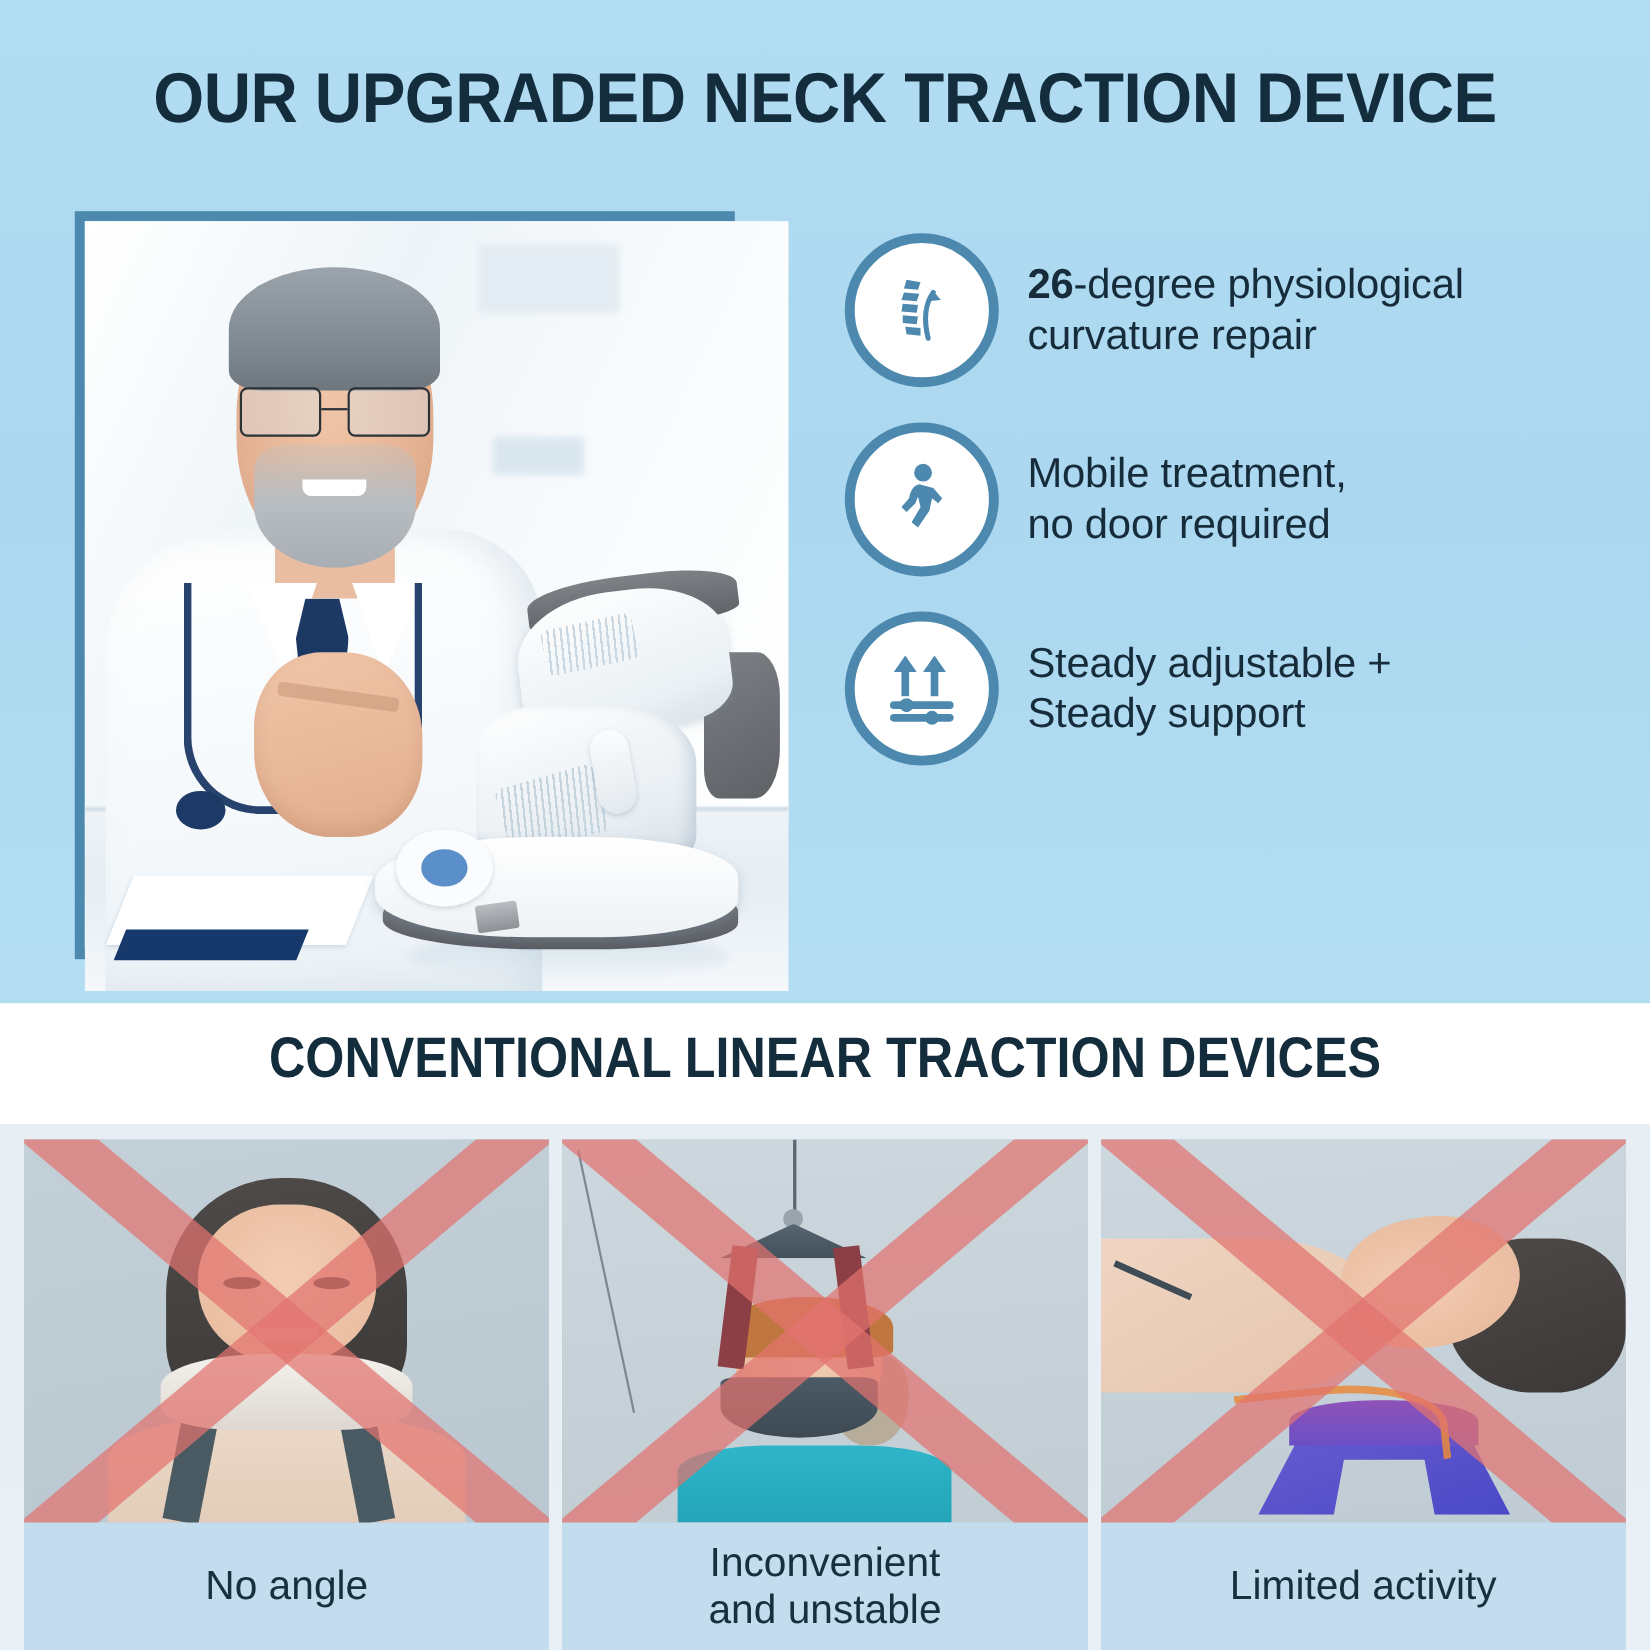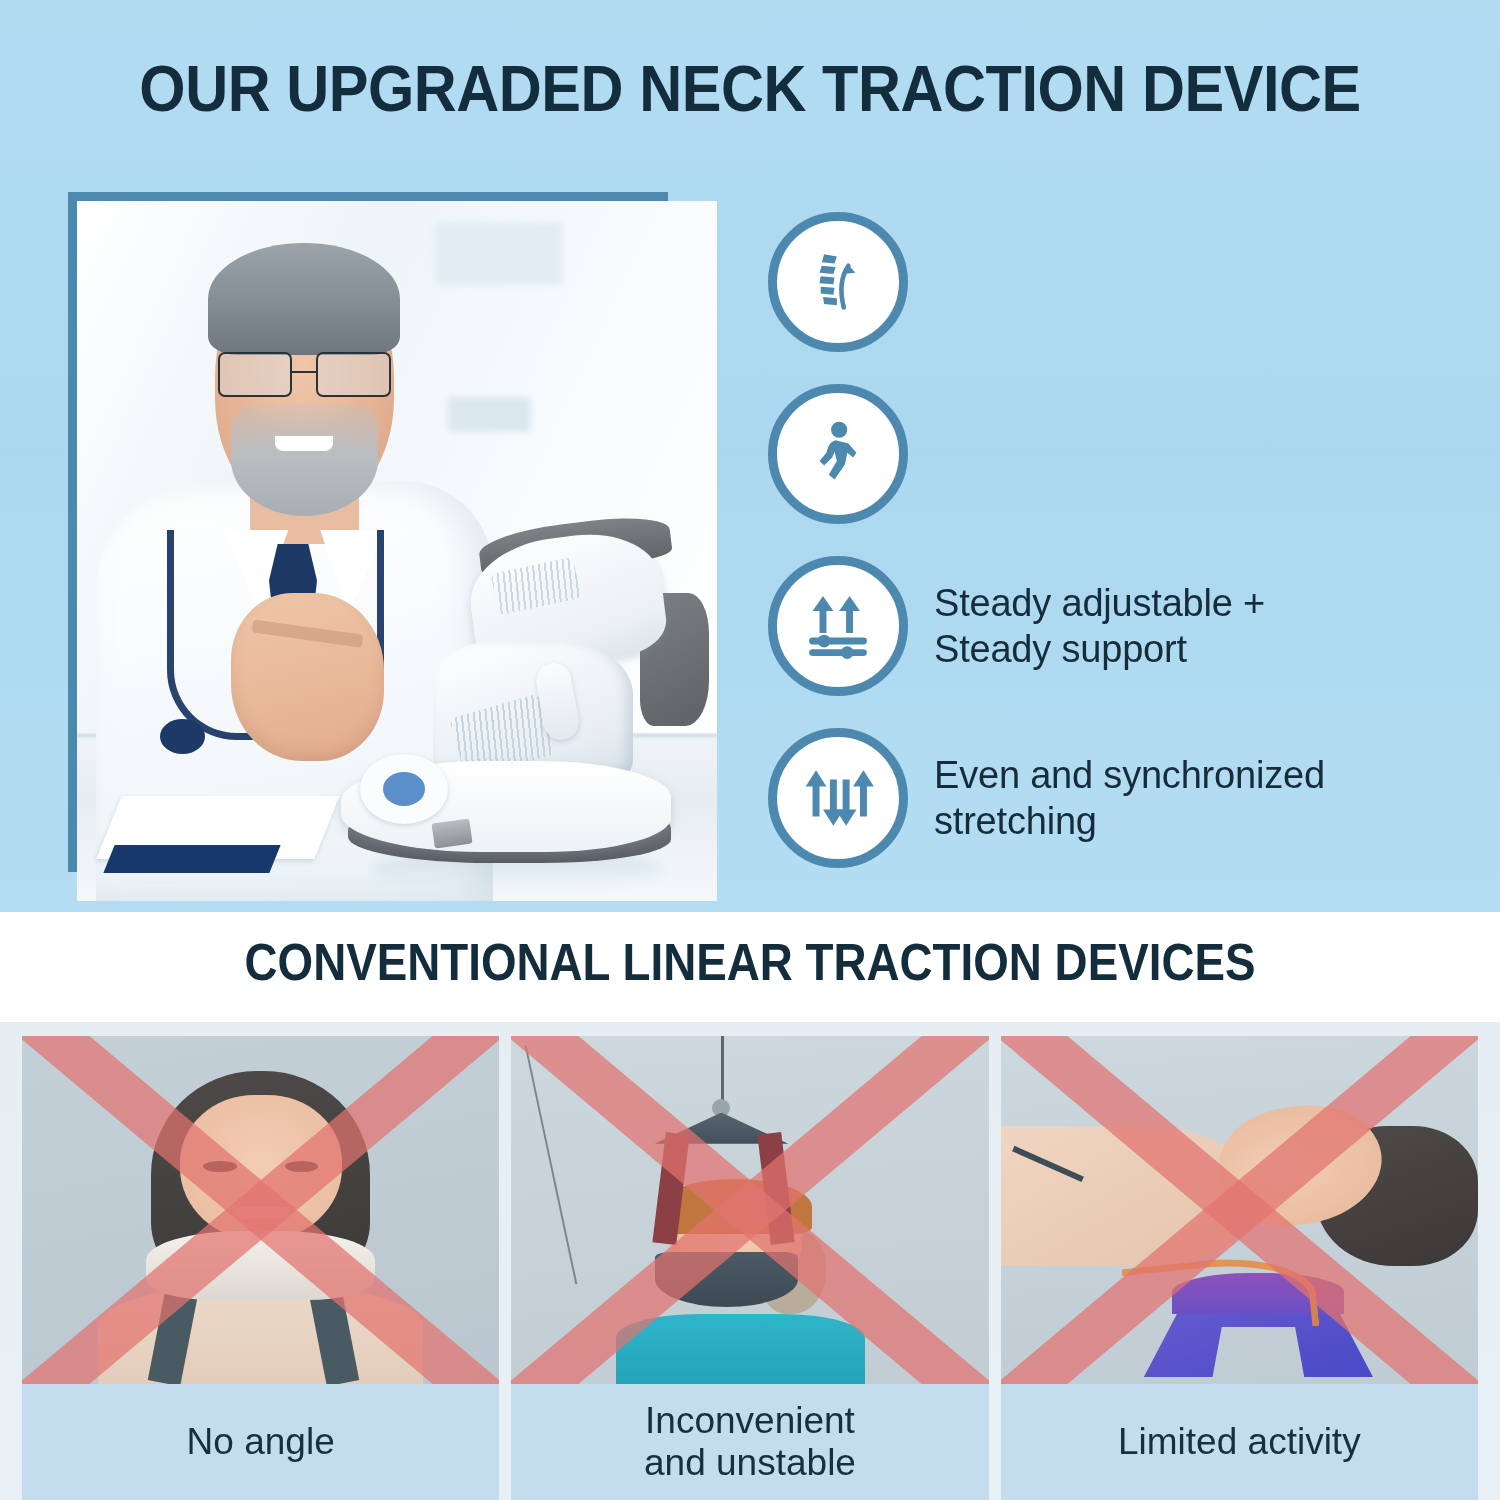--- a/index.html
+++ b/index.html
@@ -524,30 +524,37 @@
             <path d="M20 8 L31 10 L29 16 L18 15 Z"></path>
             <path d="M18 18 L30 19 L28 25 L16 24 Z"></path>
             <path d="M17 27 L29 28 L28 34 L16 33 Z"></path>
             <path d="M17 36 L29 37 L28 43 L17 42 Z"></path>
             <path d="M19 45 L31 46 L31 52 L20 51 Z"></path>
           </g>
           <path d="M37 54 C34 42 34 28 41 18" stroke="#4d89ae" stroke-width="4" fill="none" stroke-linecap="round"></path>
           <path d="M41 17 L36 25 L47 24 Z" fill="#4d89ae"></path>
         </svg>
       </div>
+      <div class="f-text">
+        <b>26</b><span>-degree physiological curvature repair</span>
+      </div>
     </div>
 
     <div class="feature">
       <div class="f-icon">
         <svg viewBox="0 0 64 64" aria-hidden="true">
           <g fill="#4d89ae">
             <circle cx="33" cy="11" r="7"></circle>
             <path d="M30 20 C25 21 23 26 22 31 L16 38 L20 42 L27 35 L29 30 L31 38 L24 50 L29 54 L38 41 L40 31 L45 35 L48 31 L41 23 Z"></path>
           </g>
         </svg>
+      </div>
+      <div class="f-text">
+        <b></b><span style="white-space:pre-line">Mobile treatment,
+no door required</span>
       </div>
     </div>
 
     <div class="feature">
       <div class="f-icon">
         <svg viewBox="0 0 64 64" aria-hidden="true">
           <g fill="#4d89ae">
             <rect x="16" y="16" width="6" height="22"></rect>
             <path d="M19 6 L28 19 L10 19 Z"></path>
             <rect x="39" y="16" width="6" height="22"></rect>
@@ -558,40 +565,20 @@
             <circle cx="40" cy="55" r="5.5"></circle>
           </g>
         </svg>
       </div>
       <div class="f-text">
         <b></b><span style="white-space:pre-line">Steady adjustable +
 Steady support</span>
       </div>
     </div>
 
-    <div class="feature">
-      <div class="f-icon">
-        <svg viewBox="0 0 64 64" aria-hidden="true">
-          <g fill="#4d89ae">
-            <rect x="10" y="18" width="6" height="30"></rect>
-            <path d="M13 8 L22 22 L4 22 Z"></path>
-            <rect x="25" y="16" width="6" height="30"></rect>
-            <path d="M28 56 L19 42 L37 42 Z"></path>
-            <rect x="36" y="16" width="6" height="30"></rect>
-            <path d="M39 56 L30 42 L48 42 Z"></path>
-            <rect x="51" y="18" width="6" height="30"></rect>
-            <path d="M54 8 L63 22 L45 22 Z"></path>
-          </g>
-        </svg>
-      </div>
-      <div class="f-text">
-        <b></b><span style="white-space:pre-line">Even and synchronized
-stretching</span>
-      </div>
-    </div>
 
   </div>
 </div>
 
 <div class="band">
   <div class="headline-sub">CONVENTIONAL LINEAR TRACTION DEVICES</div>
 </div>
 
 <div class="bottom-section">
 

